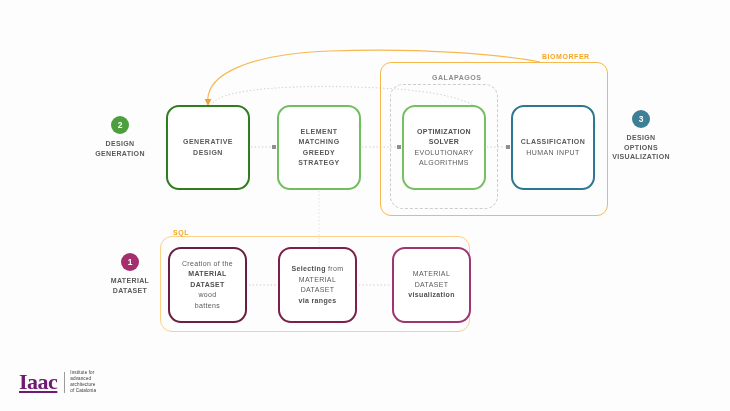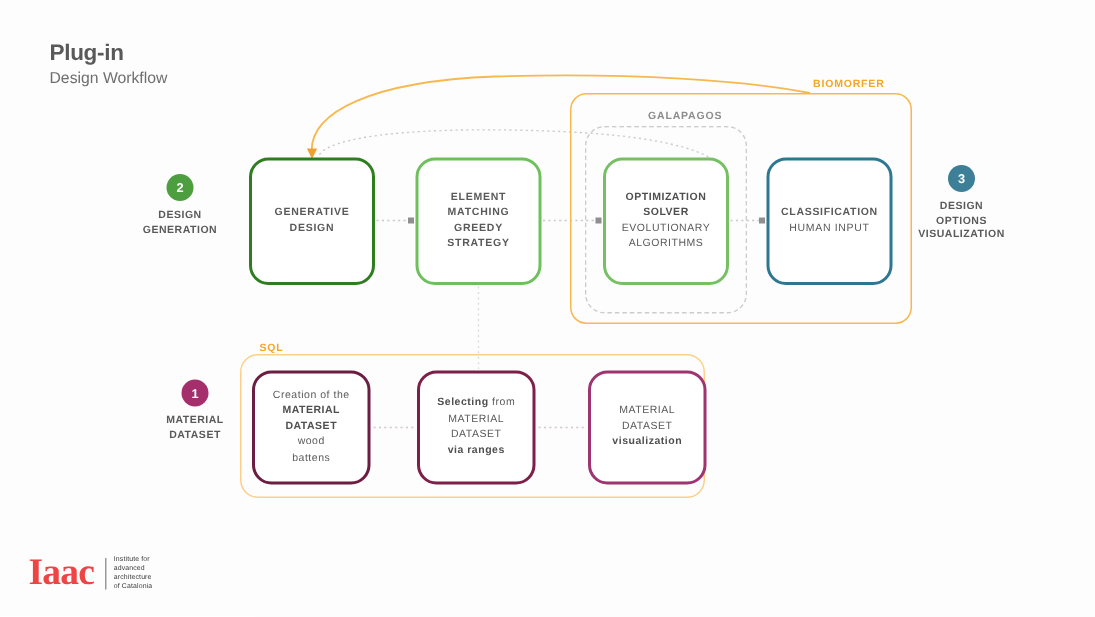--- a/index.html
+++ b/index.html
@@ -197,49 +197,46 @@
   
   #logo {
     position: absolute;
     left: 19px;
     top: 369px;
     display: flex;
     align-items: center;
   }
   #logo-mark {
     font-family: "Liberation Serif", serif;
-    font-size: 25px;
-    font-weight: bold;
-    color: #ef4444;
+    font-size: 22px;
+    font-weight: bold;
+    color: #701a75;
     letter-spacing: -0.5px;
     line-height: 26px;
+    text-decoration: underline;
   }
   #logo-divider {
     width: 1px;
     height: 21px;
     background: #9a9a9a;
     margin: 0 5px 0 7px;
   }
   #logo-sub {
     font-size: 4.6px;
     line-height: 6.2px;
     color: #3a3a3a;
     letter-spacing: 0.1px;
     max-width: 52px;
   }
 </style>
 </head>
 <body>
 
 <div id="canvas">
 
-  <div id="title-block">
-    <div id="title-main">Plug-in</div>
-    <div id="title-sub">Design Workflow</div>
-  </div>
 
   <svg id="wires" viewBox="0 0 730 411">
 
     <path d="M 208 104 C 204 74, 250 54, 330 51 C 420 48, 500 54, 540 62" fill="none" stroke="#f7b850" stroke-width="1.2"></path>
     <polygon points="208,106 204.6,99 211.4,99" fill="#f0a030"></polygon>
 
     <path d="M 213 103 C 224 88, 300 84, 380 88 C 440 91, 470 100, 480 110" fill="none" stroke="#c9c9c9" stroke-width="0.9" stroke-dasharray="1.4 2.2"></path>
 
     <line x1="251" y1="147" x2="275" y2="147" stroke="#c9c9c9" stroke-width="0.9" stroke-dasharray="1.4 2.2"></line>
     <rect x="272" y="145" width="4" height="4" fill="#8f8f8f"></rect>

